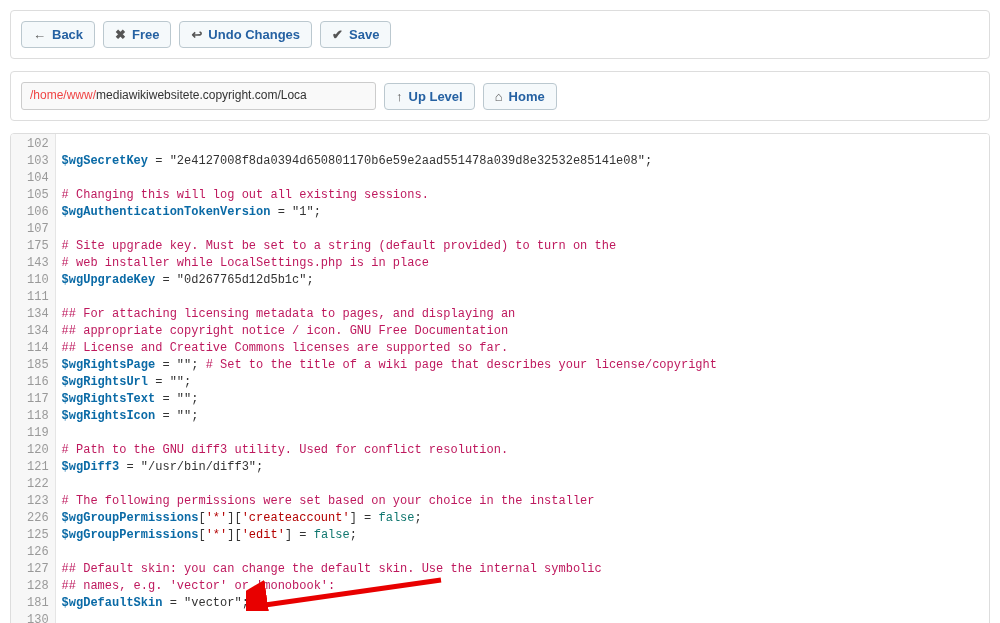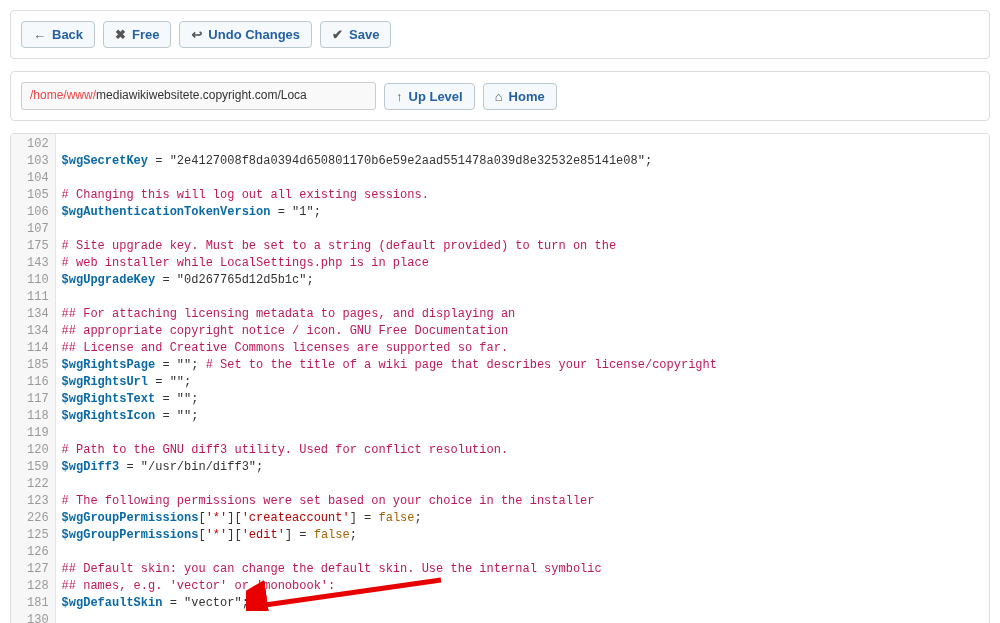--- a/index.html
+++ b/index.html
@@ -12,21 +12,21 @@
 .path-input { flex: 0 0 355px; padding: 5px 8px; border: 1px solid #ccc; border-radius: 3px; background: #f9f9f9; font-size: 12px; font-family: inherit; color: #333; height: 28px; }
 .path-input .dim { color: #ef4444; }
 .editor-wrap { border: 1px solid #ddd; border-radius: 4px; overflow: hidden; position: relative; }
 .editor { display: flex; font-family: Consolas, "Courier New", monospace; font-size: 12px; line-height: 17px; position: relative; }
 .gutter { background: #f7f7f7; color: #999; text-align: right; padding: 2px 6px 2px 4px; border-right: 1px solid #e5e5e5; user-select: none; }
 .gutter div { font-size: 12px; margin-left: 12px; }
 .code { flex: 1; padding: 2px 6px; white-space: pre; overflow: hidden; color: #333; background: #fff; }
 .code .line { min-height: 17px; }
 .s-var { color: #0a6aa6; font-weight: bold; }
 .s-cmt { color: #be185d; }
-.s-key { color: #a16207; }
+.s-key { color: #0f766e; }
 .s-sq  { color: #b30000; }
 .arrow-svg { position: absolute; pointer-events: none; }
 </style>
 </head>
 <body>
 
 <div class="panel">
   <div class="toolbar">
     <button class="btn">
       <span class="icon">←</span>
@@ -76,21 +76,21 @@
         <div>111</div>
         <div>134</div>
         <div>134</div>
         <div>114</div>
         <div>185</div>
         <div>116</div>
         <div>117</div>
         <div>118</div>
         <div>119</div>
         <div>120</div>
-        <div>159</div>
+        <div>121</div>
         <div>122</div>
         <div>123</div>
         <div>226</div>
         <div>125</div>
         <div>126</div>
         <div>127</div>
         <div>128</div>
         <div>181</div>
         <div>130</div>
       </div>

